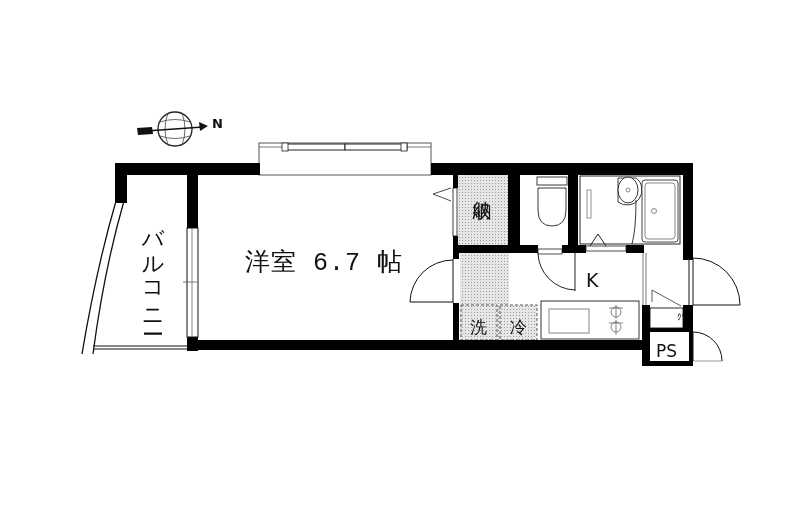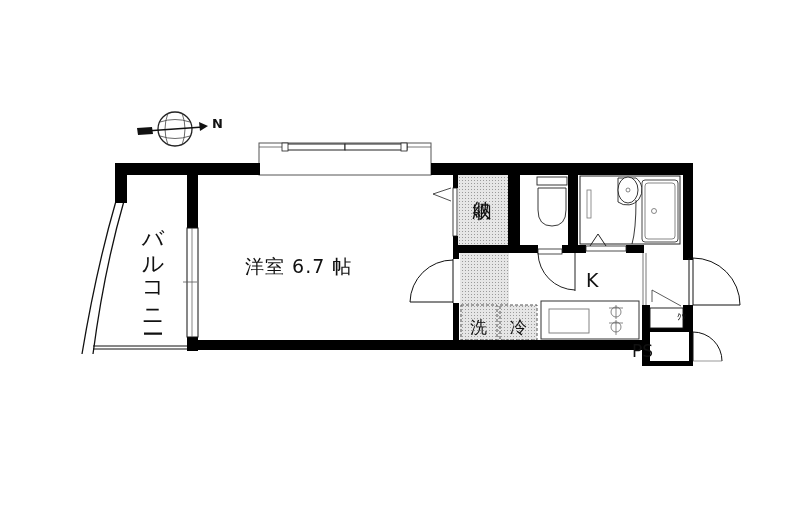--- a/index.html
+++ b/index.html
@@ -1,27 +1,27 @@
 <!DOCTYPE html>
 <html><head>
   <meta charset="utf-8">
   <style>
     html, body { margin: 0; padding: 0; background: #ffffff; }
     body { width: 800px; height: 506px; position: relative; overflow: hidden; font-family: "DejaVu Sans", sans-serif; }
     svg { position: absolute; left: 0; top: 0; }
     .lbl { position: absolute; color: #111; font-family: "DejaVu Sans", sans-serif; white-space: nowrap; }
-    .room-main { left: 245px; top: 254px; font-size: 19px; letter-spacing: 1px; }
+    .room-main { left: 245px; top: 245px; font-size: 25px; letter-spacing: 1px; font-family: Liberation Mono, monospace; }
     .vert { writing-mode: vertical-rl; text-orientation: upright; }
     .balcony { left: 138px; top: 214px; font-size: 22px; letter-spacing: 2px; }
     .storage { left: 471px; top: 186px; font-size: 19px; line-height: 23px; }
     .kitchen { left: 586px; top: 269px; font-size: 19px; }
     .wash { left: 470px; top: 316px; font-size: 17px; }
     .fridge { left: 510px; top: 316px; font-size: 17px; }
     .shoe { left: 657px; top: 312px; font-size: 9px; margin-left: 20px; }
-    .ps { left: 632px; top: 341px; font-size: 17px; }
+    .ps { left: 656px; top: 341px; font-size: 17px; }
     .north { left: 212px; top: 116px; font-size: 13px; font-weight: bold; }
   </style>
 </head>
 <body>
 
 <svg width="800" height="506" viewBox="0 0 800 506">
   <defs>
     <pattern id="dots" width="3" height="3" patternUnits="userSpaceOnUse">
       <rect width="3" height="3" fill="#e6e6e6"></rect>
       <rect width="1" height="1" fill="#9a9a9a"></rect>

